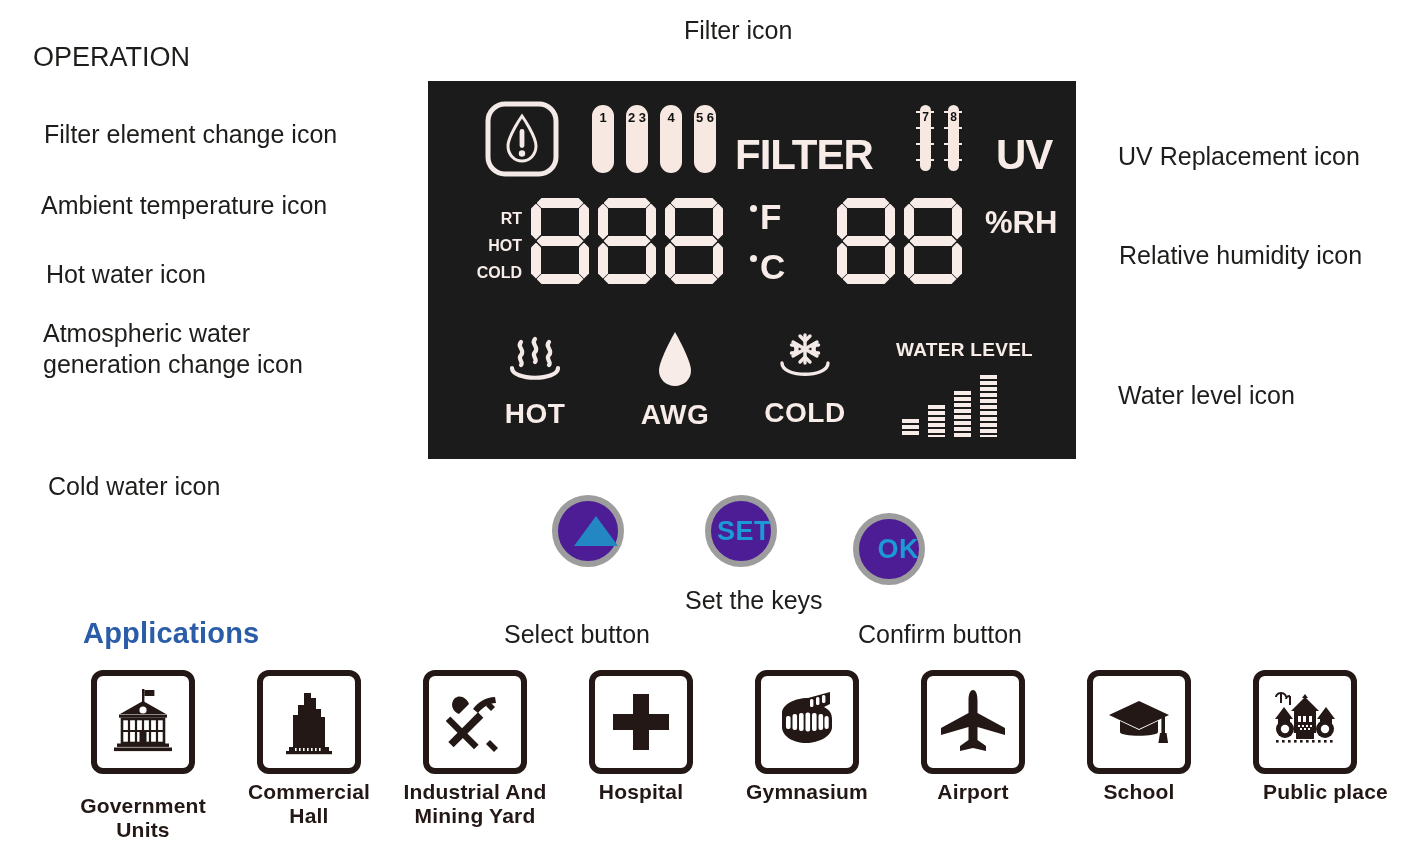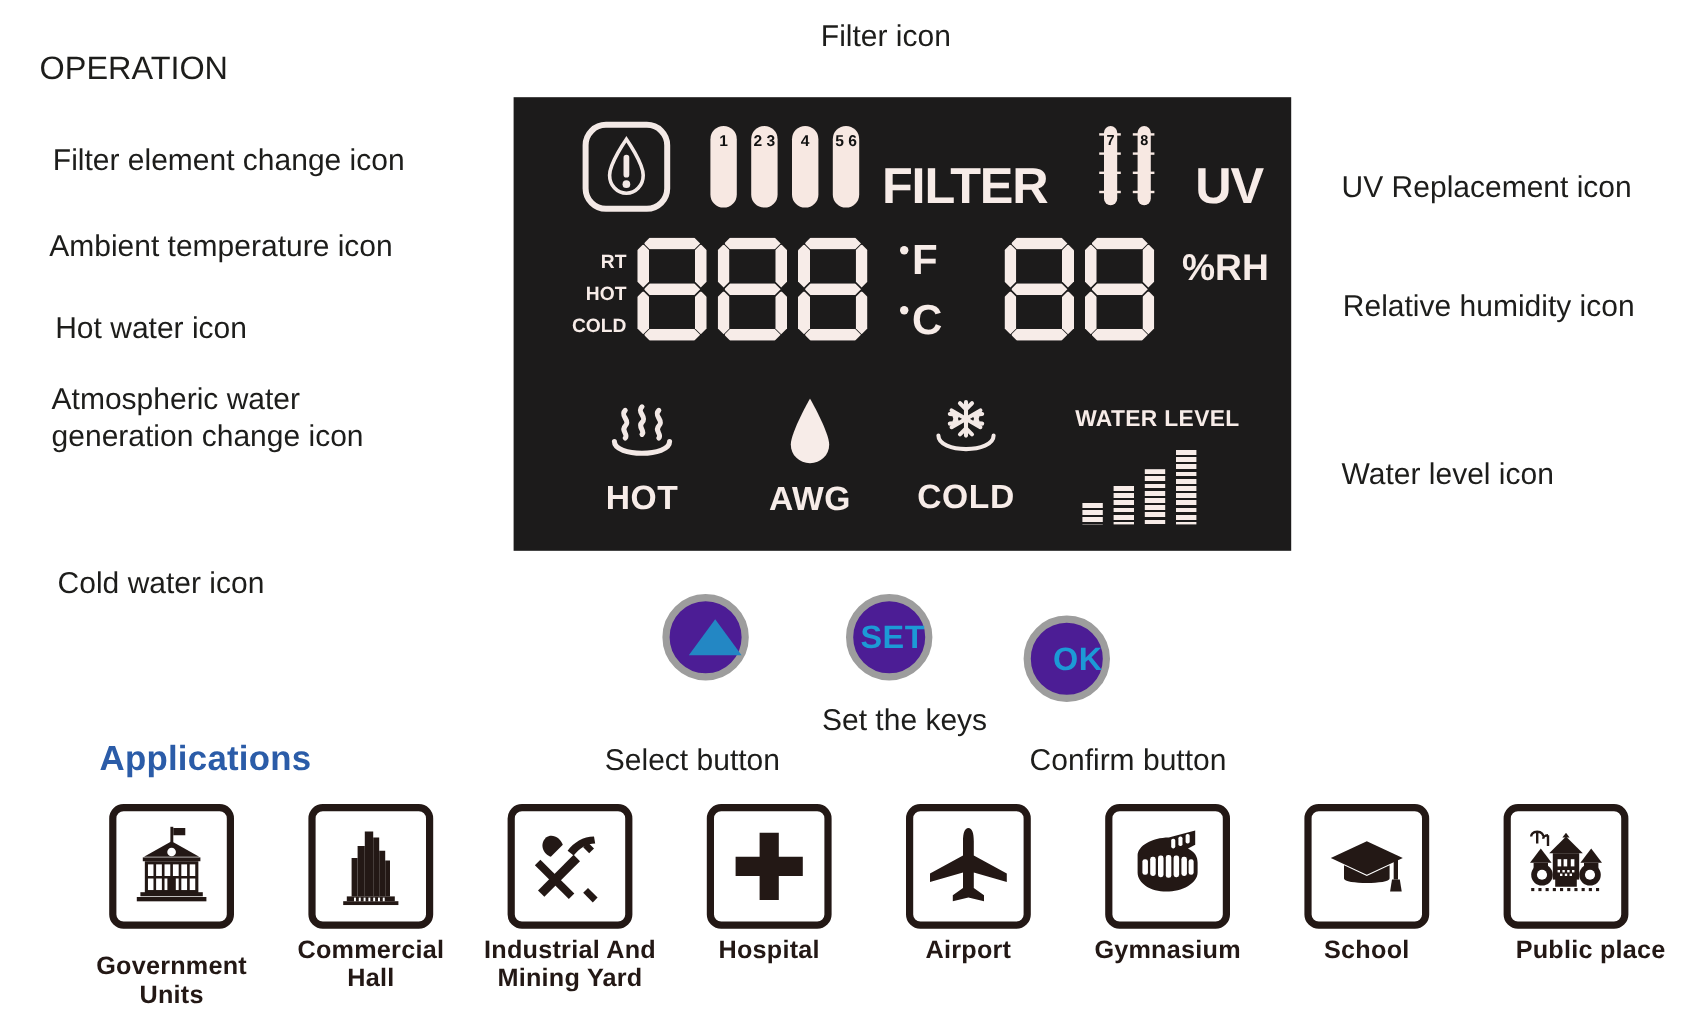--- a/index.html
+++ b/index.html
@@ -424,47 +424,47 @@
         <svg width="74" height="74" viewBox="0 0 74 74">
           <path fill="#231815" d="M29 9 h16 v20 h20 v16 h-20 v20 h-16 v-20 h-20 v-16 h20 z"></path>
         </svg>
       </div>
       <div class="app-label" style="white-space: pre-line;">Hospital</div>
     </div>
     <div class="app-item">
       <div class="app-tile">
         <svg width="74" height="74" viewBox="0 0 74 74">
           <g fill="#231815">
-            <path d="M37 5 C34 5 32.5 9 32.5 16 v12 L5 43 v7 l27.5 -8 v13 L24 61 v5 l13 -3 l13 3 v-5 l-8.5 -6 V42 L69 50 v-7 L41.5 28 V16 C41.5 9 40 5 37 5 Z"></path>
-          </g>
-        </svg>
-      </div>
-      <div class="app-label" style="white-space: pre-line;">Airport</div>
-    </div>
-    <div class="app-item">
-      <div class="app-tile">
-        <svg width="74" height="74" viewBox="0 0 74 74">
-          <g fill="#231815">
             <path d="M12 28 C12 20 24 13 38 13 l22 -6 v12 l-6 3 c6 3 8 7 8 12 v8 c0 9 -13 16 -26 16 S12 51 12 42 Z"></path>
             <g fill="#fff">
               <rect x="16" y="31" width="4.6" height="13" rx="2"></rect>
               <rect x="22.5" y="29" width="4.6" height="16" rx="2"></rect>
               <rect x="29" y="28" width="4.6" height="18" rx="2"></rect>
               <rect x="35.5" y="27.5" width="4.6" height="19" rx="2"></rect>
               <rect x="42" y="28" width="4.6" height="18" rx="2"></rect>
               <rect x="48.5" y="29" width="4.6" height="16" rx="2"></rect>
               <rect x="54.5" y="31" width="4.2" height="13" rx="2"></rect>
               <rect x="40" y="14" width="3.4" height="8" rx="1.5"></rect>
               <rect x="46" y="12" width="3.4" height="8" rx="1.5"></rect>
               <rect x="52" y="10" width="3.4" height="8" rx="1.5"></rect>
             </g>
           </g>
         </svg>
       </div>
       <div class="app-label" style="white-space: pre-line;">Gymnasium</div>
+    </div>
+    <div class="app-item">
+      <div class="app-tile">
+        <svg width="74" height="74" viewBox="0 0 74 74">
+          <g fill="#231815">
+            <path d="M37 5 C34 5 32.5 9 32.5 16 v12 L5 43 v7 l27.5 -8 v13 L24 61 v5 l13 -3 l13 3 v-5 l-8.5 -6 V42 L69 50 v-7 L41.5 28 V16 C41.5 9 40 5 37 5 Z"></path>
+          </g>
+        </svg>
+      </div>
+      <div class="app-label" style="white-space: pre-line;">Airport</div>
     </div>
     <div class="app-item">
       <div class="app-tile">
         <svg width="74" height="74" viewBox="0 0 74 74">
           <g fill="#231815">
             <path d="M37 16 L7 30 L37 44 L67 30 Z"></path>
             <path d="M18 36 v11 c0 5 38 5 38 0 V36 L37 45 Z"></path>
             <path d="M63 31 v17 h-3.6 V32 Z"></path>
             <path d="M58 48 h6.5 l1.6 10 h-9.7 Z"></path>
           </g>

